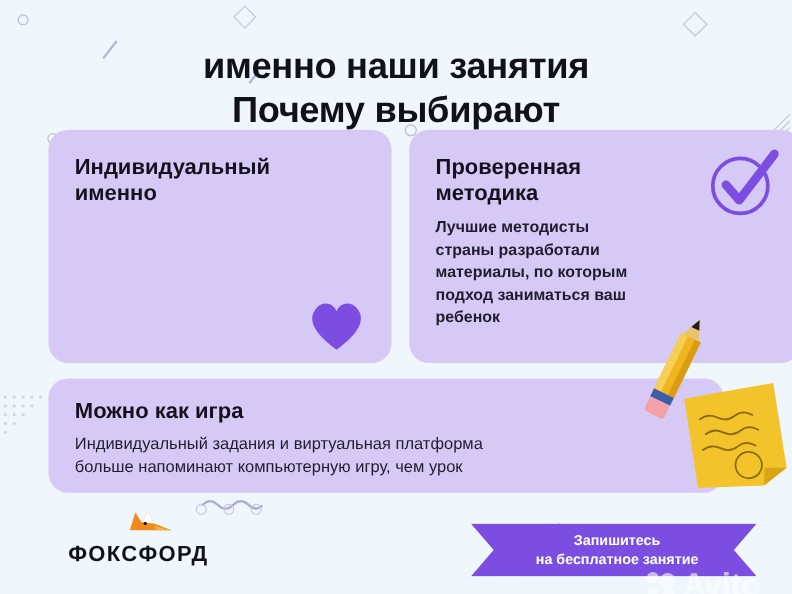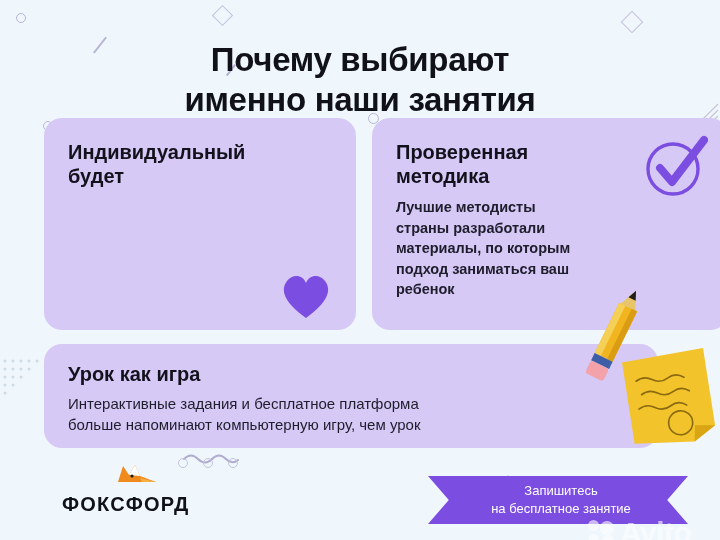--- a/index.html
+++ b/index.html
@@ -139,21 +139,21 @@
     top: 476px;
     width: 260px;
     height: 48px;
     background: #7b4de0;
     color: #ffffff;
     display: flex;
     align-items: center;
     justify-content: center;
     text-align: center;
     font-size: 13px;
-    font-weight: 400;
+    font-weight: 700;
     line-height: 1.35;
     clip-path: polygon(0 0, 100% 0, 92% 50%, 100% 100%, 0 100%, 8% 50%);
   }
   #cta-text { white-space: pre-line; padding-left: 6px; }
 
   
   #avito-watermark {
     position: absolute;
     left: 588px;
     top: 512px;
@@ -236,49 +236,49 @@
   </svg>
   <svg class="deco" style="left:183px; top:452px;" width="62" height="14" viewBox="0 0 62 14">
     <path d="M1 7 q7 -7 14 0 q7 7 14 0 q7 -7 14 0 q6 6 12 1" stroke="#b0abcf" stroke-width="2" fill="none" stroke-linecap="round"></path>
   </svg>
 
   <div class="deco circ-o" style="left:178px; top:458px; width:8px; height:8px; border-color:#c6c3dc;"></div>
   <div class="deco circ-o" style="left:203px; top:458px; width:8px; height:8px; border-color:#c6c3dc;"></div>
   <div class="deco circ-o" style="left:228px; top:458px; width:8px; height:8px; border-color:#c6c3dc;"></div>
 
   <h1 id="title">
+    <span class="tline">именно наши занятия</span>
     <span class="tline">Почему выбирают</span>
-    <span class="tline">именно наши занятия</span>
   </h1>
 
   <div class="card" id="card-1">
     <p class="card-title">Индивидуальный
-будет</p>
+именно</p>
     <svg id="heart-icon" viewBox="0 0 56 52">
       <path d="M28 50 C 6 34, 2 22, 9 13 C 15 5, 25 7, 28 15 C 31 7, 41 5, 47 13 C 54 22, 50 34, 28 50 Z" fill="#7b4de0"></path>
     </svg>
   </div>
 
   <div class="card" id="card-2">
     <p class="card-title">Проверенная
 методика</p>
     <p class="card-body">Лучшие методисты
 страны разработали
 материалы, по которым
 подход заниматься ваш
 ребенок</p>
     <svg id="check-icon" viewBox="0 0 66 66">
       <circle cx="31" cy="35" r="25" fill="none" stroke="#7b4de0" stroke-width="3.4"></circle>
       <path d="M18 34 L30 48 L62 6" fill="none" stroke="#7b4de0" stroke-width="8" stroke-linecap="round" stroke-linejoin="round"></path>
     </svg>
   </div>
 
   <div class="card" id="card-3">
-    <p class="card-title">Урок как игра</p>
-    <p class="card-body">Интерактивные задания и бесплатное платформа
+    <p class="card-title">Можно как игра</p>
+    <p class="card-body">Индивидуальный задания и виртуальная платформа
 больше напоминают компьютерную игру, чем урок</p>
   </div>
 
   <svg id="art-pencil" viewBox="0 0 74 104">
     <g transform="rotate(26 37 52)">
 
       <path d="M37 4 L45 22 L29 22 Z" fill="#e8c46a"></path>
       <path d="M37 4 L41 13 L33 13 Z" fill="#241f14"></path>
 
       <rect x="27" y="22" width="20" height="56" fill="#f0b51f"></rect>

